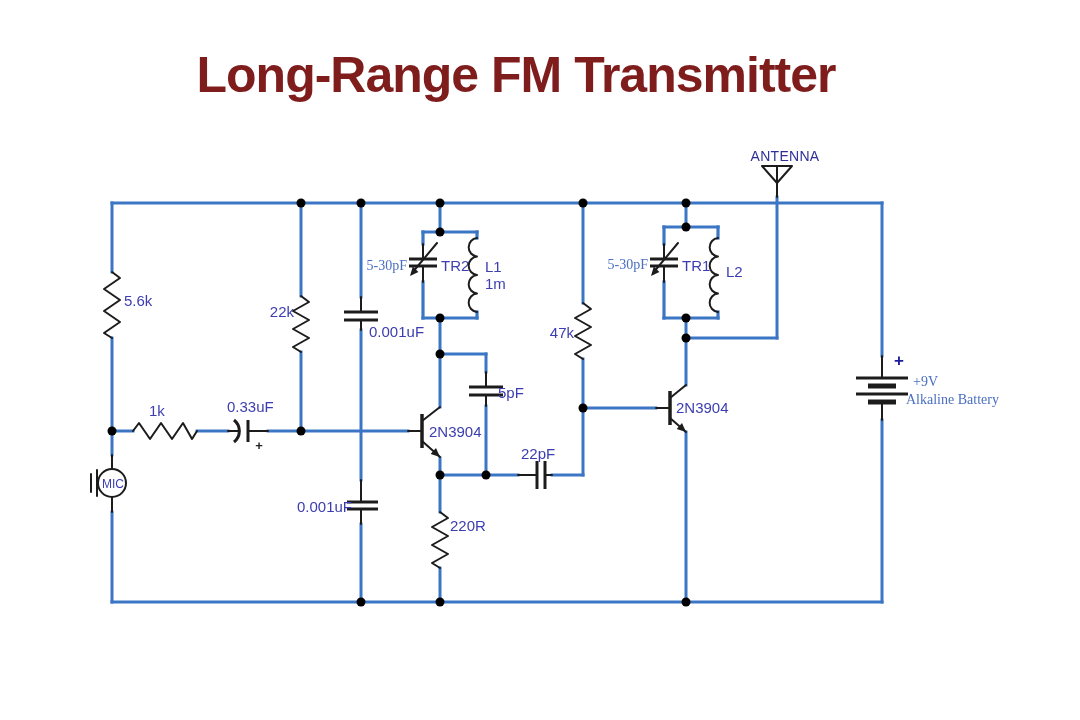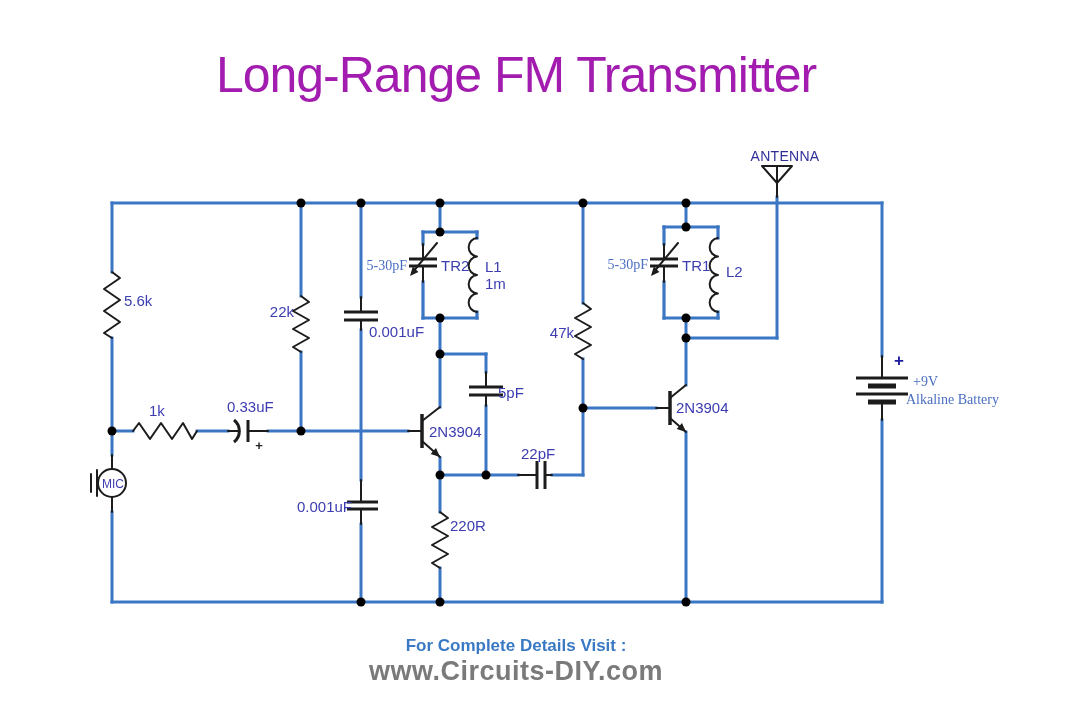--- a/index.html
+++ b/index.html
@@ -1,19 +1,19 @@
 <!DOCTYPE html>
 <html><head>
 <meta charset="utf-8">
 <style>
   html,body{margin:0;padding:0;background:#ffffff;}
   #page{position:relative;width:1080px;height:720px;background:#ffffff;overflow:hidden;
         font-family:"Liberation Sans",sans-serif;}
   #main-title{position:absolute;top:46px;left:0;width:1032px;text-align:center;
-        font-size:50px;font-weight:normal;letter-spacing:-1px;color:#a21caf;}
+        font-size:50px;font-weight:bold;letter-spacing:-1px;color:#7f1d1d;}
   #footer{position:absolute;left:0;top:636px;width:1032px;text-align:center;line-height:1.15;}
   #footer .visit{font-size:17px;font-weight:bold;color:#3a7ac4;}
   #footer .url{font-size:27px;font-weight:bold;color:#7a7a7a;letter-spacing:0.5px;}
   svg{position:absolute;left:0;top:0;}
   svg text{font-family:"Liberation Sans",sans-serif;font-size:15px;fill:#3c3db0;}
   svg text.serif{font-family:"Liberation Serif","DejaVu Serif",serif;font-size:14px;fill:#4a6fc0;}
   svg text.small{font-size:12px;}
   svg text.ant{font-size:14px;fill:#2f2f99;letter-spacing:0.3px;}
   svg text.plus{font-weight:bold;fill:#1b1b9e;font-size:17px;}
   svg text.cplus{font-weight:bold;fill:#222222;font-size:13px;}
@@ -250,18 +250,14 @@
       <circle class="dot" cx="583" cy="408" r="4.5"></circle>
       <circle class="dot" cx="686" cy="227" r="4.5"></circle>
       <circle class="dot" cx="686" cy="318" r="4.5"></circle>
       <circle class="dot" cx="686" cy="338" r="4.5"></circle>
       <circle class="dot" cx="361" cy="602" r="4.5"></circle>
       <circle class="dot" cx="440" cy="602" r="4.5"></circle>
       <circle class="dot" cx="686" cy="602" r="4.5"></circle>
     </g>
   </svg>
 
-  <div id="footer">
-    <div class="visit">For Complete Details Visit :</div>
-    <div class="url">www.Circuits-DIY.com</div>
-  </div>
 
 </div>
 
 </body></html>

